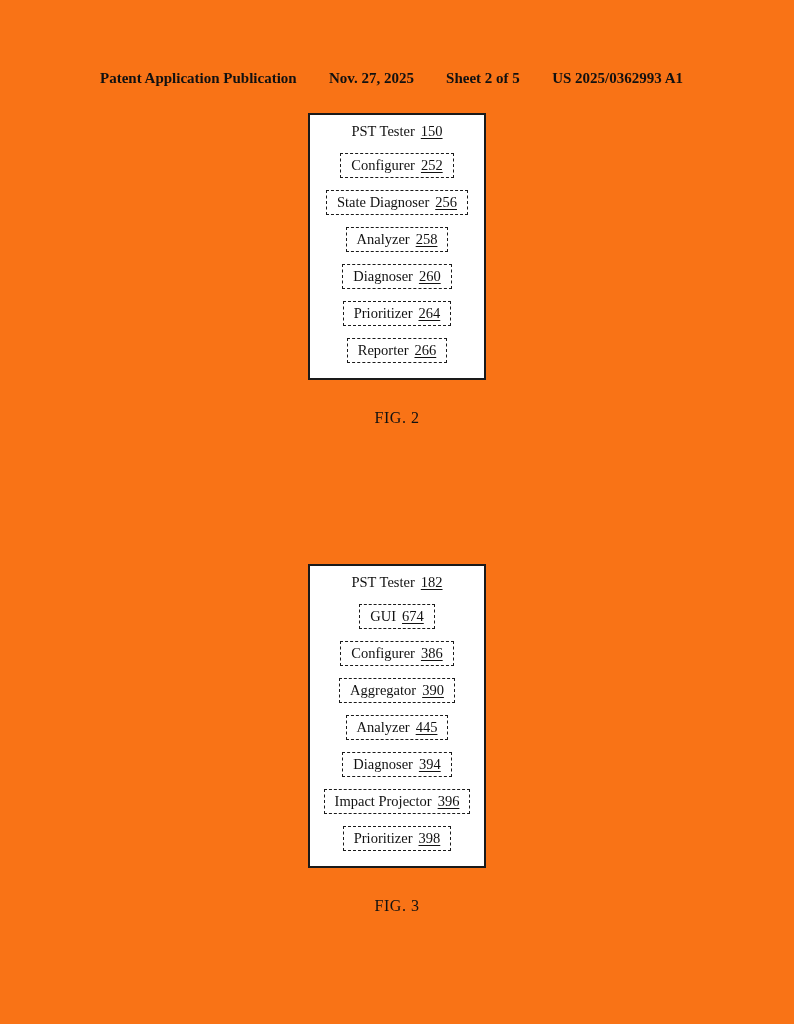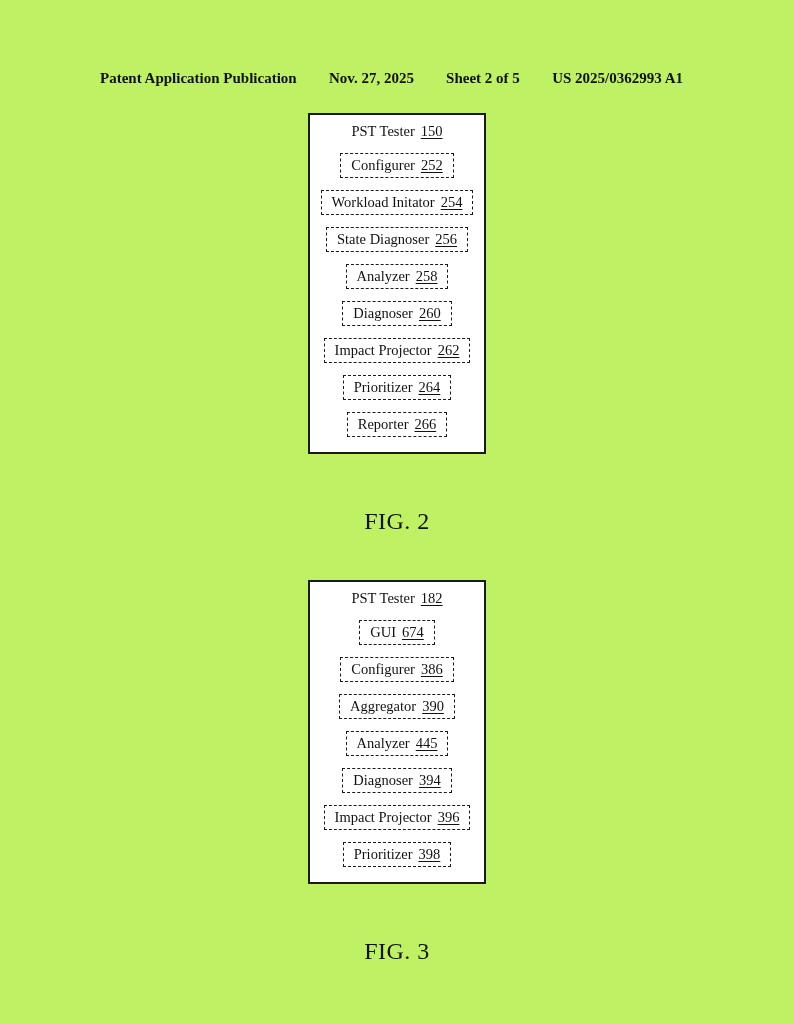--- a/index.html
+++ b/index.html
@@ -4,21 +4,21 @@
 <style>
   html, body {
     margin: 0;
     padding: 0;
     background: #ffffff;
   }
   .page {
     position: relative;
     width: 794px;
     height: 1024px;
-    background: #bef264;
+    background: #f97316;
     font-family: "Liberation Serif", serif;
     color: #111;
     overflow: hidden;
   }
   .header {
     position: absolute;
     top: 70px;
     left: 100px;
     right: 111px;
     display: flex;
@@ -31,24 +31,23 @@
   .header-center { display: inline-flex; }
   .header-sheet { margin-left: 32px; }
 
   .figure-group {
     position: absolute;
     left: 50%;
     transform: translateX(-50%);
     display: flex;
     flex-direction: column;
     align-items: center;
-    gap: 25px;
   }
   .figure-group.fig2 { top: 113px; }
-  .figure-group.fig3 { top: 580px; }
+  .figure-group.fig3 { top: 564px; }
 
   .figure-box {
     width: 174px;
     border: 2px solid #1a1a1a;
     padding: 8px 0 15px 0;
     background: #ffffff;
   }
   .box-title {
     text-align: center;
     font-size: 14.5px;
@@ -70,21 +69,21 @@
     background: #ffffff;
     text-align: center;
   }
   .ref {
     text-decoration: underline;
     text-underline-offset: 2px;
     margin-left: 6px;
   }
   .figure-caption {
     margin-top: 29px;
-    font-size: 24px;
+    font-size: 16px;
     letter-spacing: 0.5px;
     white-space: nowrap;
   }
 </style>
 </head>
 <body>
 
 <div class="page">
 
   <div class="header">
@@ -99,39 +98,33 @@
   <div class="figure-group fig2">
     <div class="figure-box">
       <div class="box-title">
         <span>PST Tester</span><span class="ref">150</span>
       </div>
       <div class="components">
   <div class="component">
     <span>Configurer</span><span class="ref">252</span>
   </div>
 
-  <div class="component">
-    <span>Workload Initator</span><span class="ref">254</span>
-  </div>
 
   <div class="component">
     <span>State Diagnoser</span><span class="ref">256</span>
   </div>
 
   <div class="component">
     <span>Analyzer</span><span class="ref">258</span>
   </div>
 
   <div class="component">
     <span>Diagnoser</span><span class="ref">260</span>
   </div>
 
-  <div class="component">
-    <span>Impact Projector</span><span class="ref">262</span>
-  </div>
 
   <div class="component">
     <span>Prioritizer</span><span class="ref">264</span>
   </div>
 
   <div class="component">
     <span>Reporter</span><span class="ref">266</span>
   </div>
 </div>
     </div>

